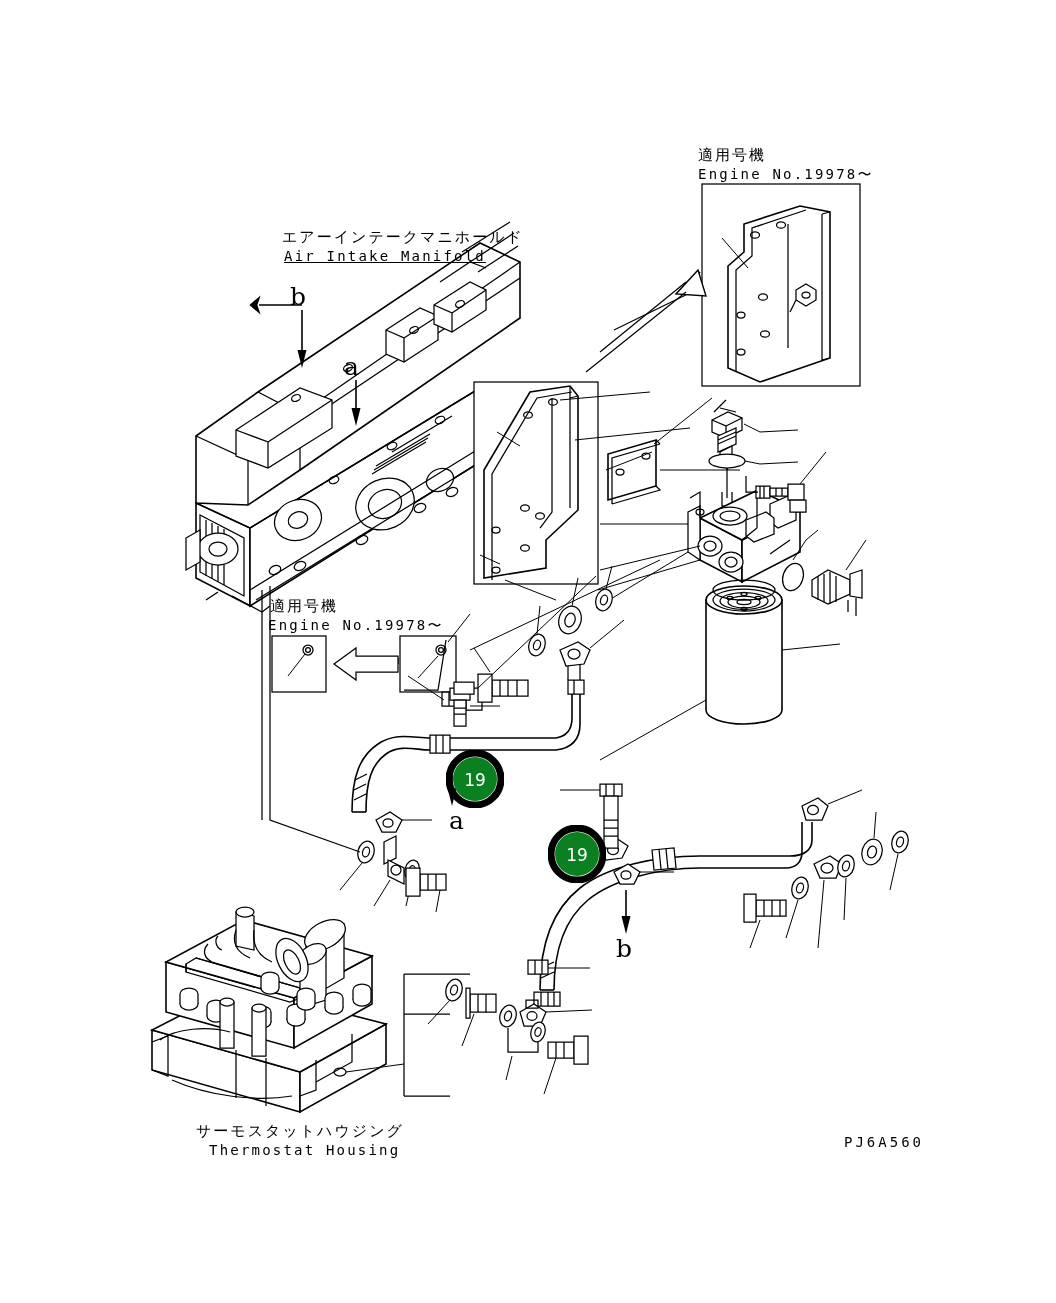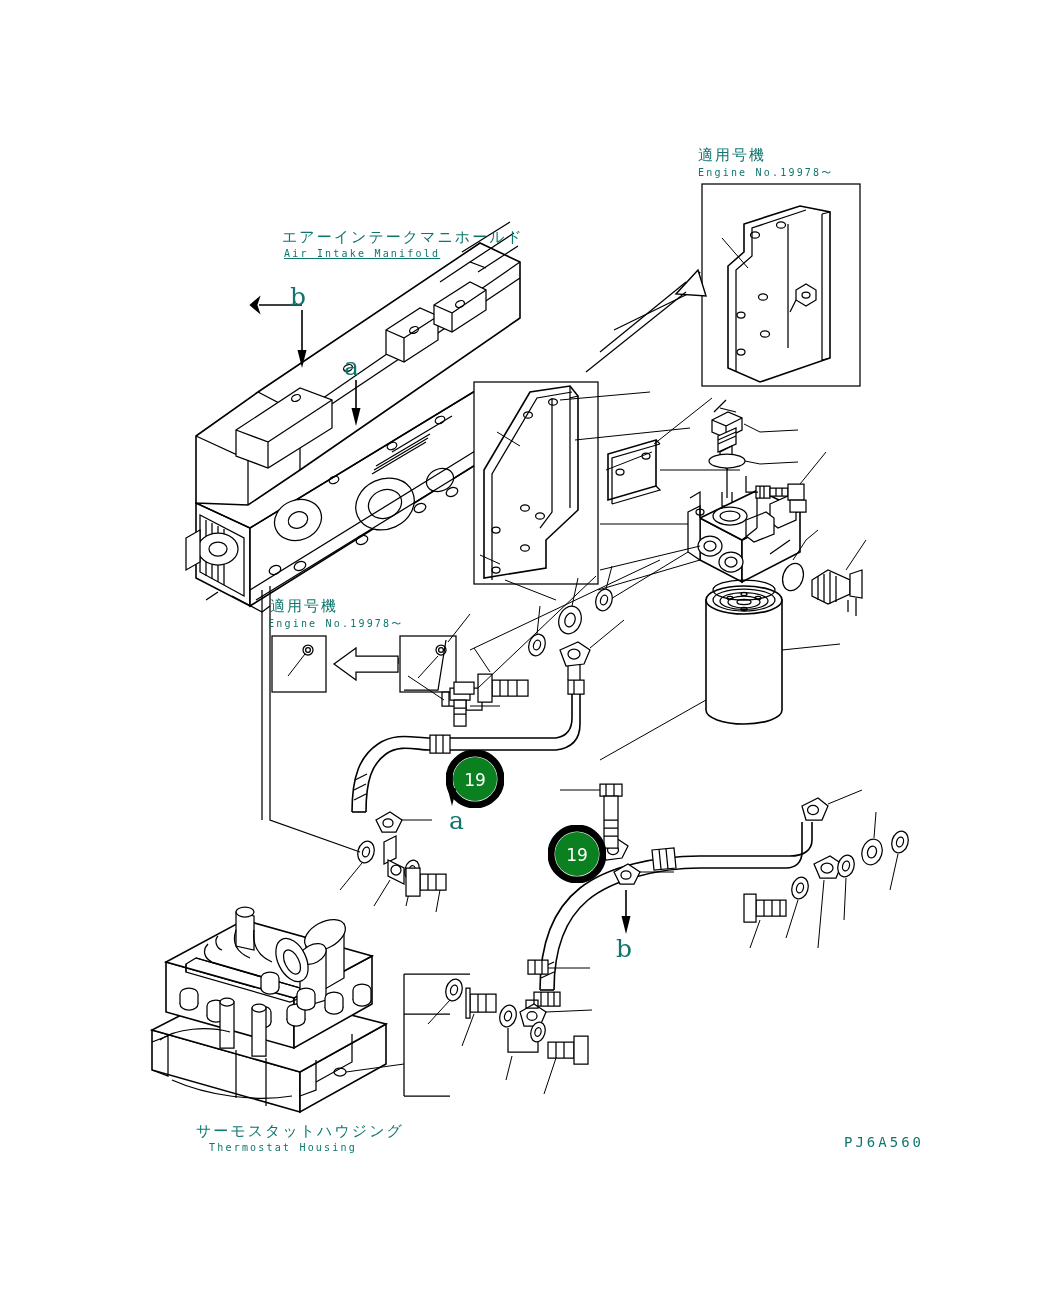--- a/index.html
+++ b/index.html
@@ -1,21 +1,21 @@
 <!DOCTYPE html>
 <html><head>
 <meta charset="utf-8">
 <style>
   html,body{margin:0;padding:0;background:#ffffff;}
   body{font-family:"DejaVu Sans","Liberation Sans",sans-serif;}
   #page{position:relative;width:1056px;height:1303px;background:#ffffff;overflow:hidden;}
   #sheet{position:absolute;left:0;top:0;width:1056px;height:1303px;}
-  .lbl{position:absolute;white-space:nowrap;color:#0f766e;}
+  .lbl{position:absolute;white-space:nowrap;color:#000000;}
   .jp{font-family:"DejaVu Sans",sans-serif;font-size:15px;letter-spacing:2px;}
-  .en{font-family:"DejaVu Sans Mono","Liberation Mono",monospace;font-size:10px;letter-spacing:2.2px;}
+  .en{font-family:"DejaVu Sans Mono","Liberation Mono",monospace;font-size:14px;letter-spacing:2.2px;}
   .mk{font-family:"DejaVu Serif","Liberation Serif",serif;font-size:25px;font-weight:400;}
   .code{font-family:"DejaVu Sans Mono","Liberation Mono",monospace;font-size:14px;letter-spacing:3px;margin-left:16px;}
   .callout-num{font-family:"DejaVu Sans","Liberation Sans",sans-serif;font-size:17px;fill:#ffffff;}
 </style>
 </head>
 <body>
 
 <div id="page">
 
   <svg id="sheet" viewBox="0 0 1056 1303" xmlns="http://www.w3.org/2000/svg">

